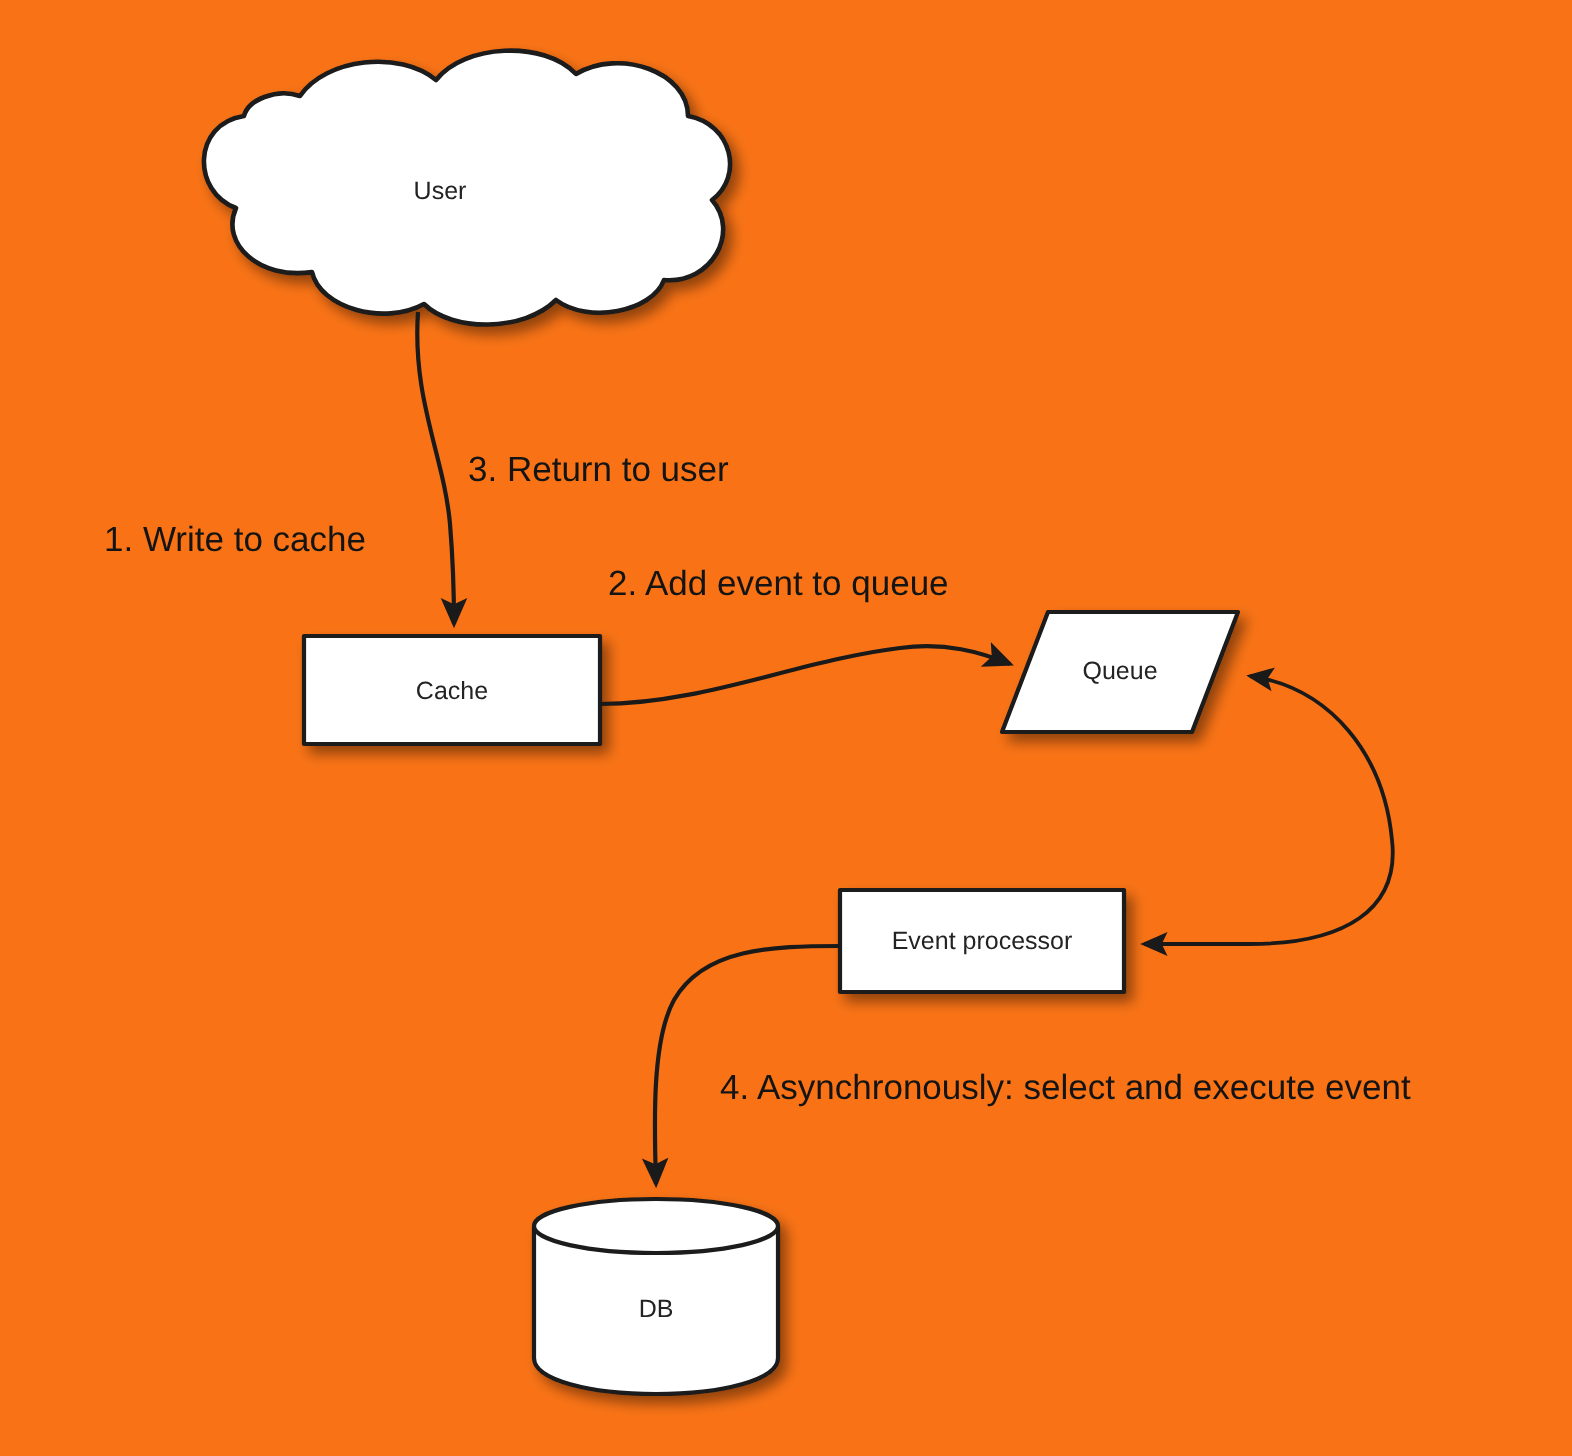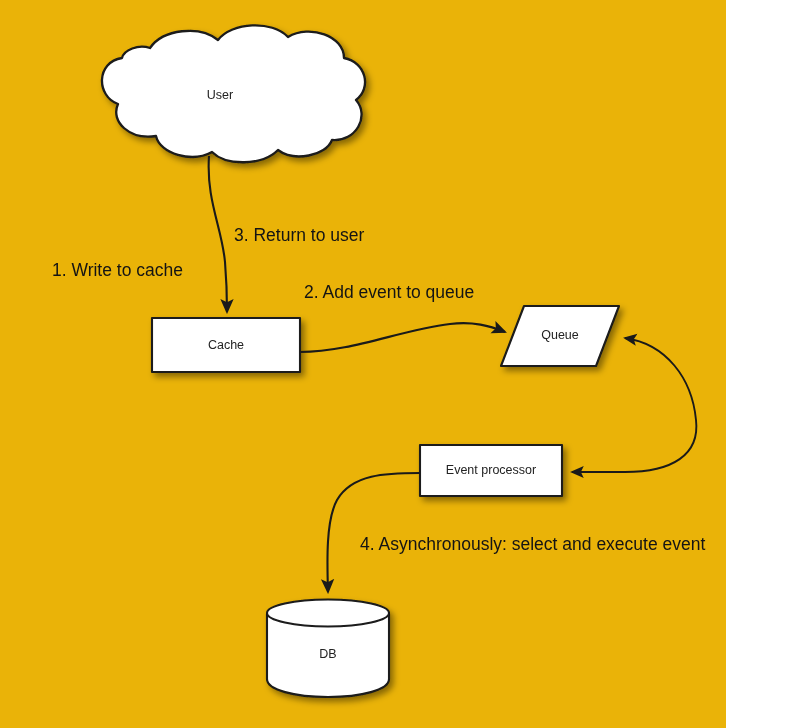--- a/index.html
+++ b/index.html
@@ -9,23 +9,23 @@
     background: #ffffff;
   }
   body {
     width: 786px;
     height: 728px;
     font-family: "Liberation Sans", "DejaVu Sans", sans-serif;
     overflow: hidden;
   }
   #diagram-root {
     position: relative;
-    width: 726px;
+    width: 786px;
     height: 728px;
-    background: #eab308;
+    background: #f97316;
     text-align: center;
   }
   svg.canvas {
     position: absolute;
     top: 0;
     left: 0;
     width: 786px;
     height: 728px;
     display: block;
   }

